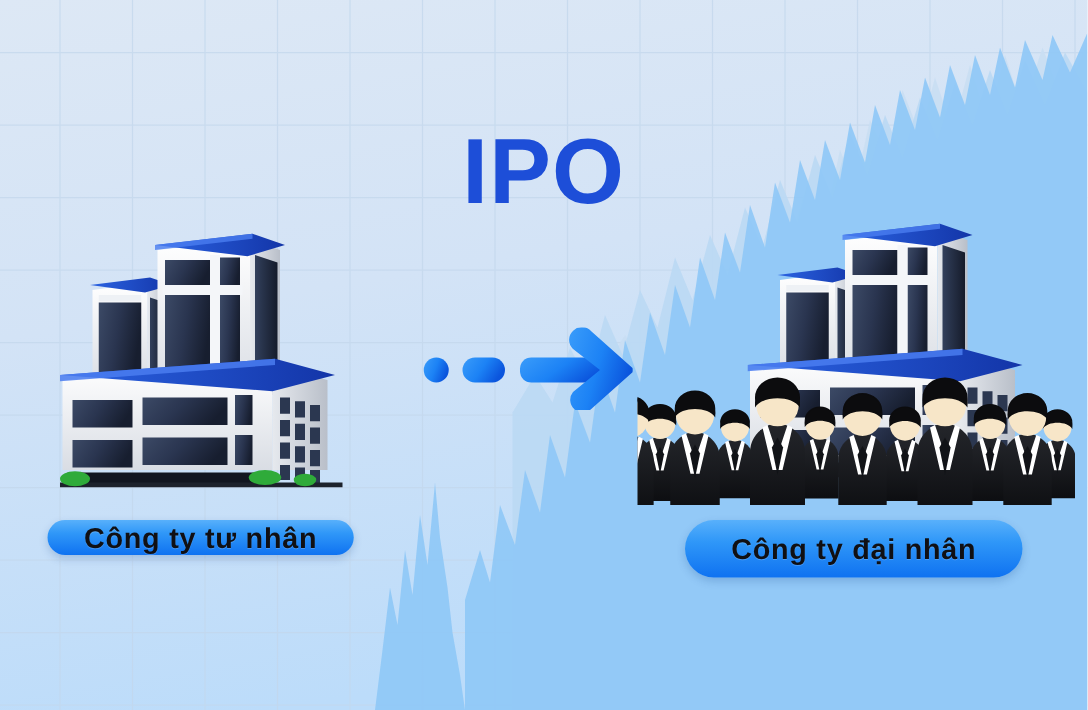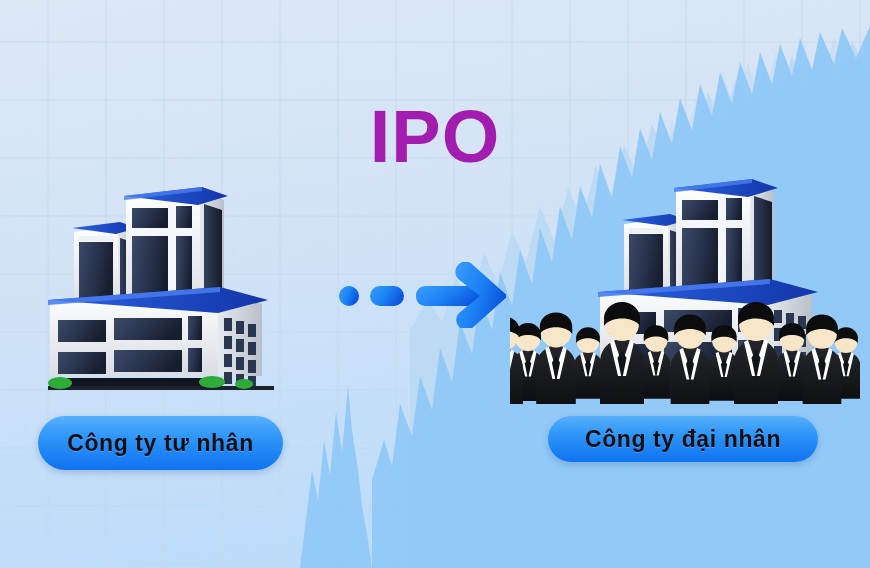--- a/index.html
+++ b/index.html
@@ -29,21 +29,21 @@
   #ipo-title {
     position: absolute;
     left: 0;
     top: 100px;
     width: 870px;
     text-align: center;
     font-size: 74px;
     font-weight: 700;
     letter-spacing: 1px;
     line-height: 1;
-    color: #a21caf;
+    color: #1d4ed8;
     user-select: none;
   }
 
   
   .pill {
     position: absolute;
     display: flex;
     align-items: center;
     justify-content: center;
     border-radius: 999px;
@@ -53,21 +53,21 @@
     letter-spacing: .6px;
     white-space: nowrap;
     background: linear-gradient(180deg, #58b0fb 0%, #2f97f8 38%, #0f72f1 100%);
     box-shadow: 0 3px 7px rgba(20,70,140,.22);
     text-shadow: 0 1px 0 rgba(255,255,255,.18);
   }
   #pill-private {
     left: 38px;
     top: 416px;
     width: 245px;
-    height: 54px;
+    height: 28px;
   }
   #pill-public {
     left: 548px;
     top: 416px;
     width: 270px;
     height: 46px;
   }
 
   
   .art {

